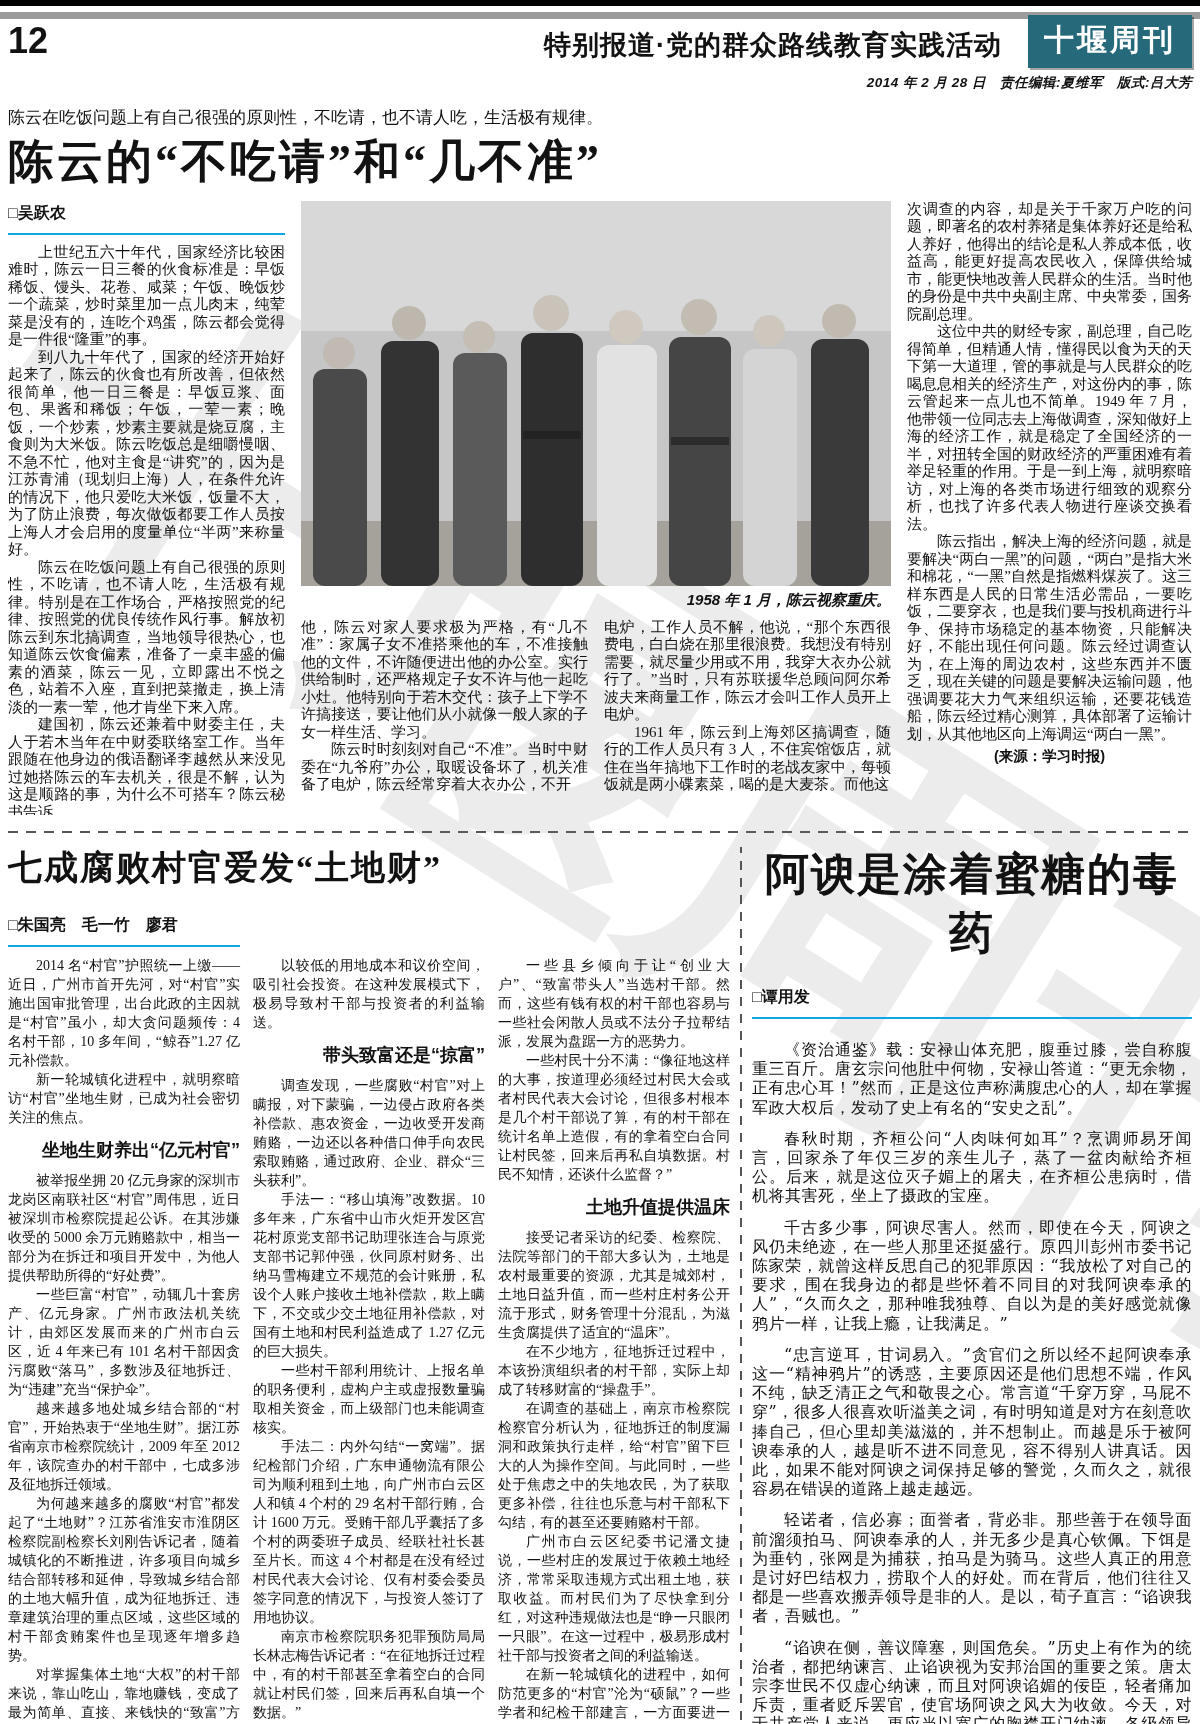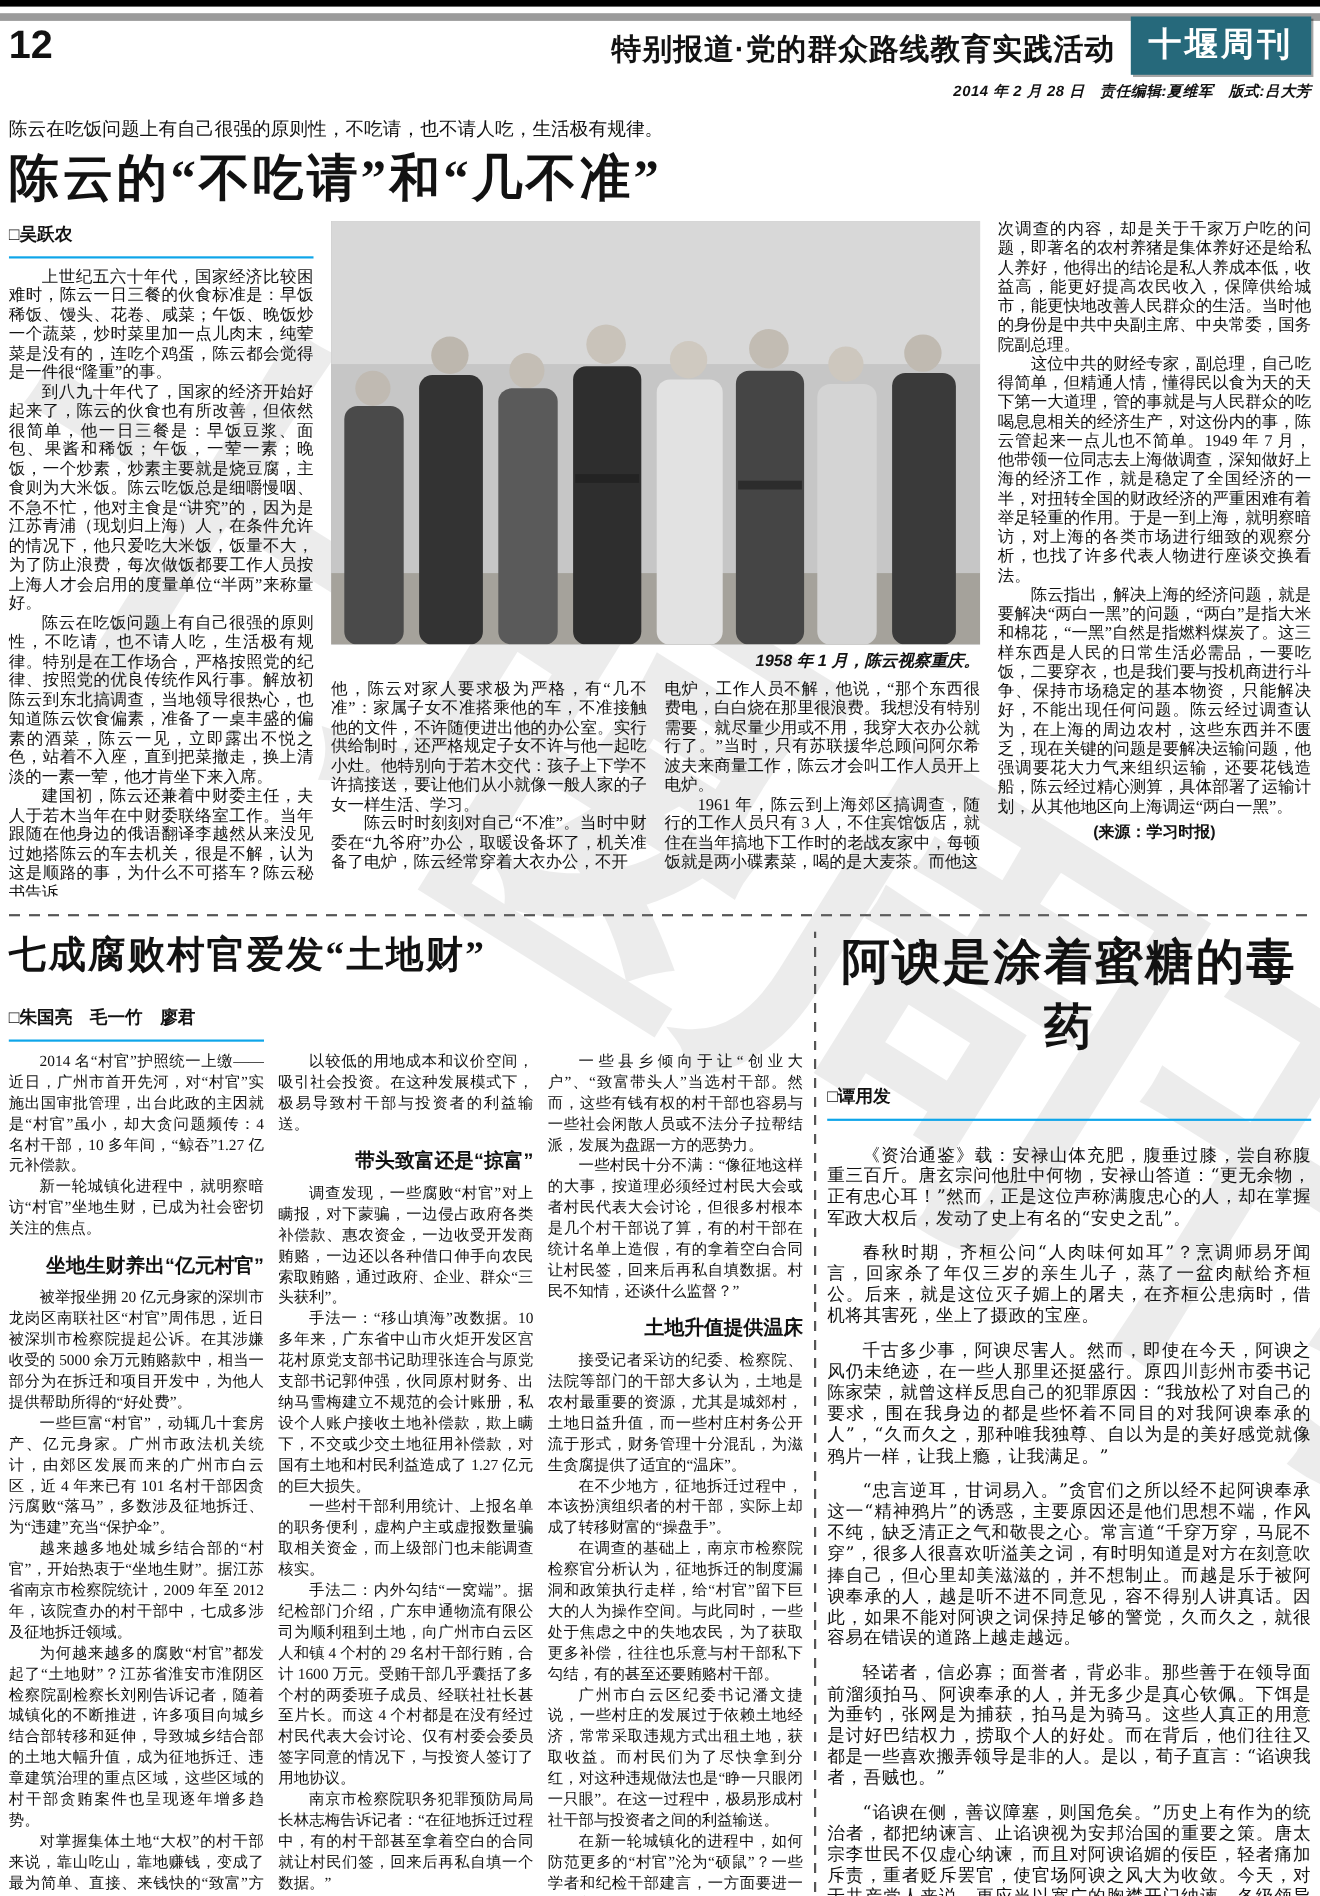--- a/index.html
+++ b/index.html
@@ -4,21 +4,21 @@
 <style>
   html,body{margin:0;padding:0;background:#e8e8e8;}
   .page{position:relative;width:1200px;height:1724px;margin:0 auto;background:#fff;overflow:hidden;
         font-family:"Liberation Serif","DejaVu Serif",serif;color:#121212;}
   
   .topbar{height:6px;background:#000;}
   .graybar{height:7px;background:#9b9b9b;margin-top:6px;}
   .header-row{display:flex;justify-content:space-between;align-items:flex-start;padding:2px 8px 0;}
   .page-num{font-family:"Liberation Sans","DejaVu Sans",sans-serif;font-weight:bold;font-size:36px;line-height:1;margin-top:2px;}
   .header-right{text-align:right;}
-  .header-line1{display:flex;align-items:center;justify-content:flex-end;gap:14px;}
+  .header-line1{display:flex;align-items:center;justify-content:flex-end;gap:26px;}
   .section-title{font-family:"Liberation Sans","DejaVu Sans",sans-serif;font-weight:bold;font-size:27px;letter-spacing:1px;}
   .brand-box{display:inline-block;color:#fff;font-family:"Liberation Sans","DejaVu Sans",sans-serif;
              font-weight:bold;font-size:30px;letter-spacing:3px;padding:5px 16px 7px;margin-top:-6px;
              box-shadow:2px 2px 0 rgba(0,0,0,.35);}
   .dateline{font-family:"Liberation Sans","DejaVu Sans",sans-serif;font-weight:bold;font-style:italic;
             font-size:13.5px;margin-top:6px;letter-spacing:.5px;}
   
   .main-article{padding:0 8px;margin-top:14px;position:relative;z-index:2;}
   .kicker{font-family:"Liberation Sans","DejaVu Sans",sans-serif;font-size:17px;margin:0 0 7px;}
   .headline{font-size:46px;font-weight:bold;margin:0 0 12px;letter-spacing:3px;line-height:1.15;}

